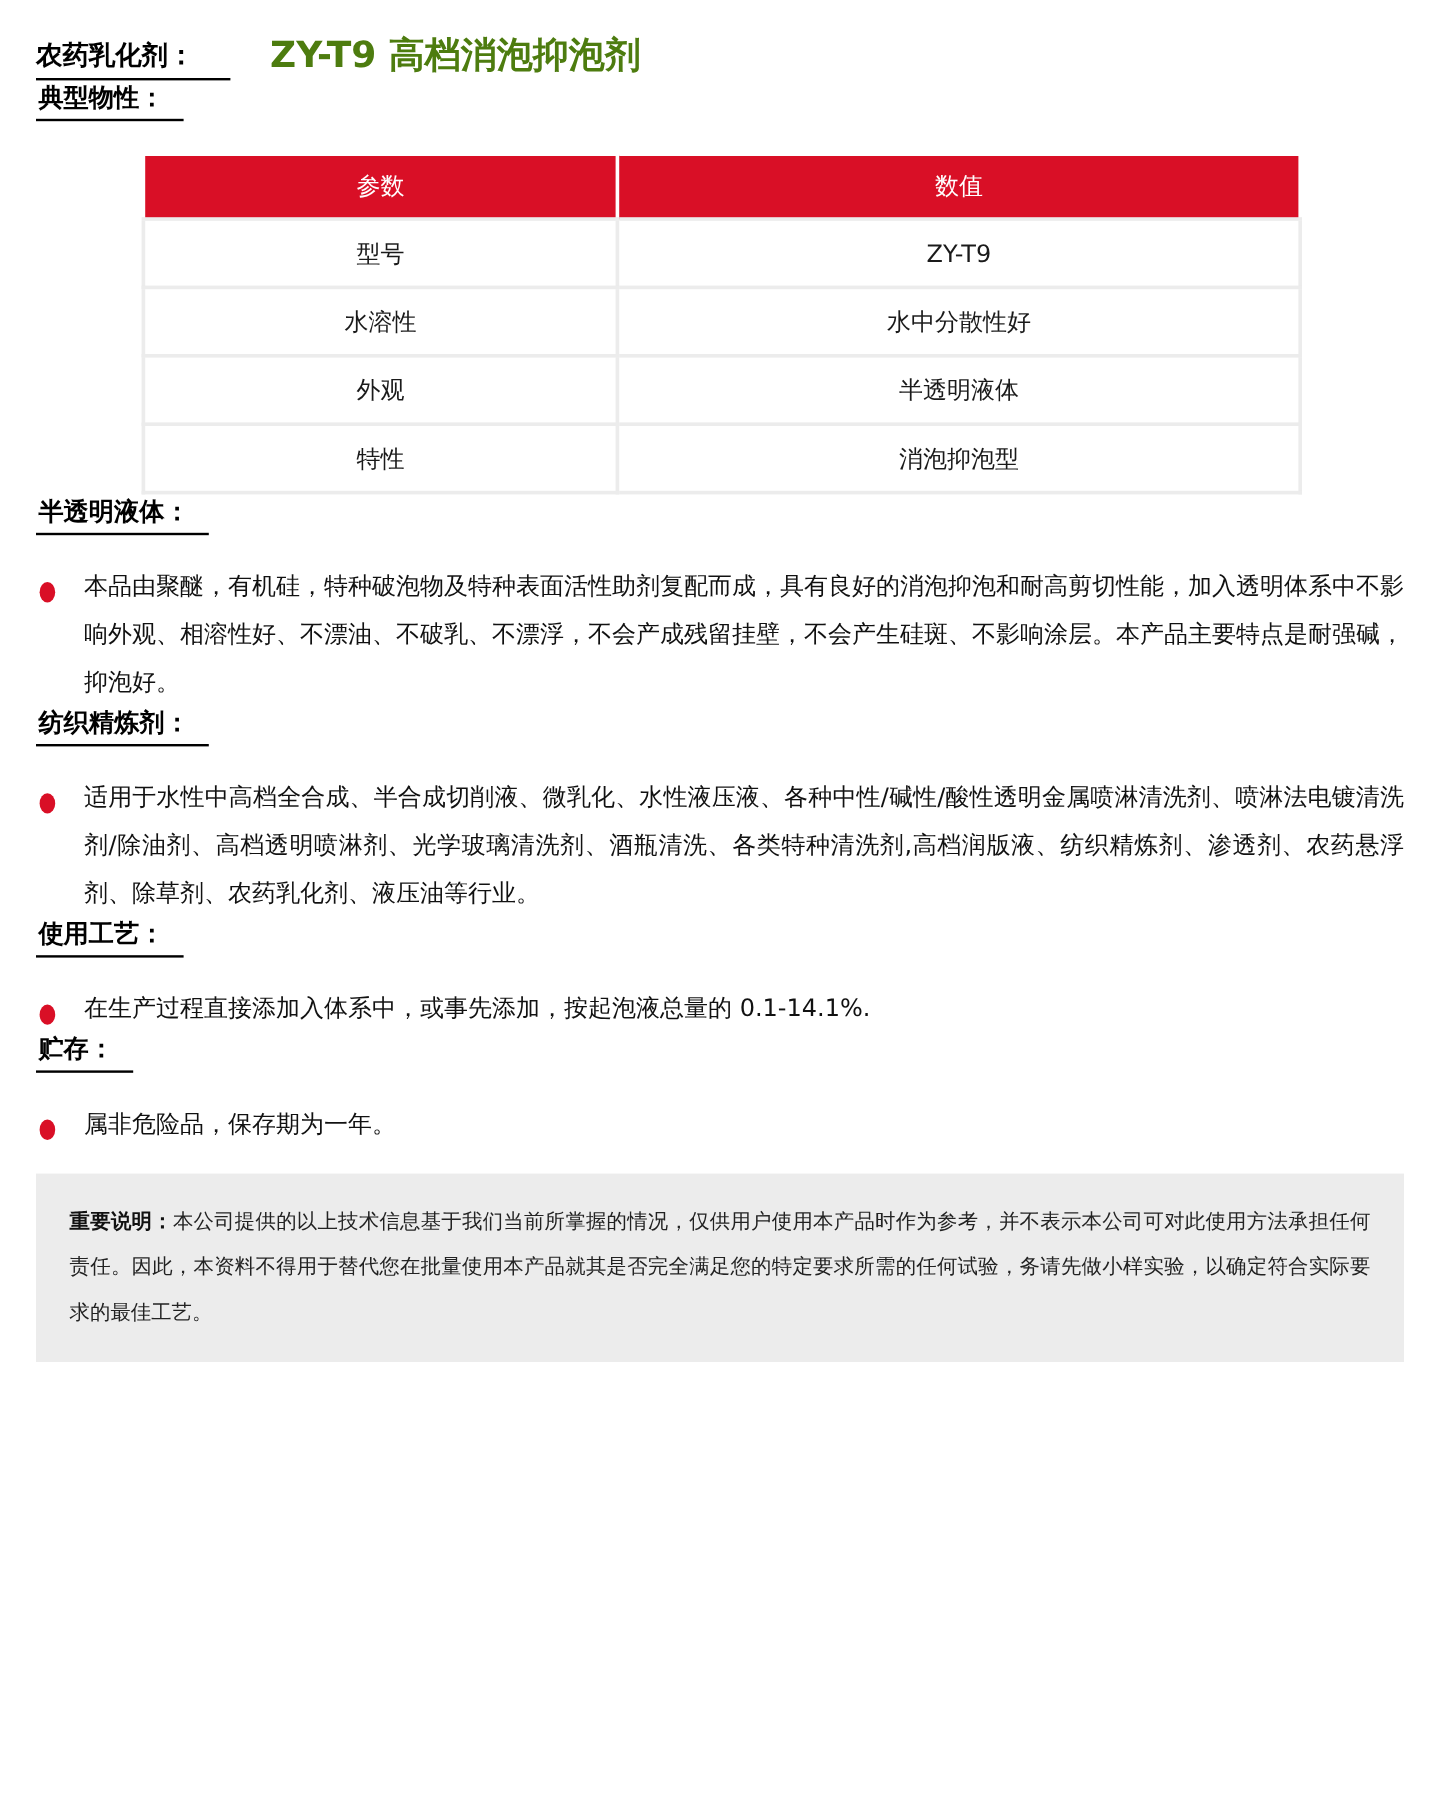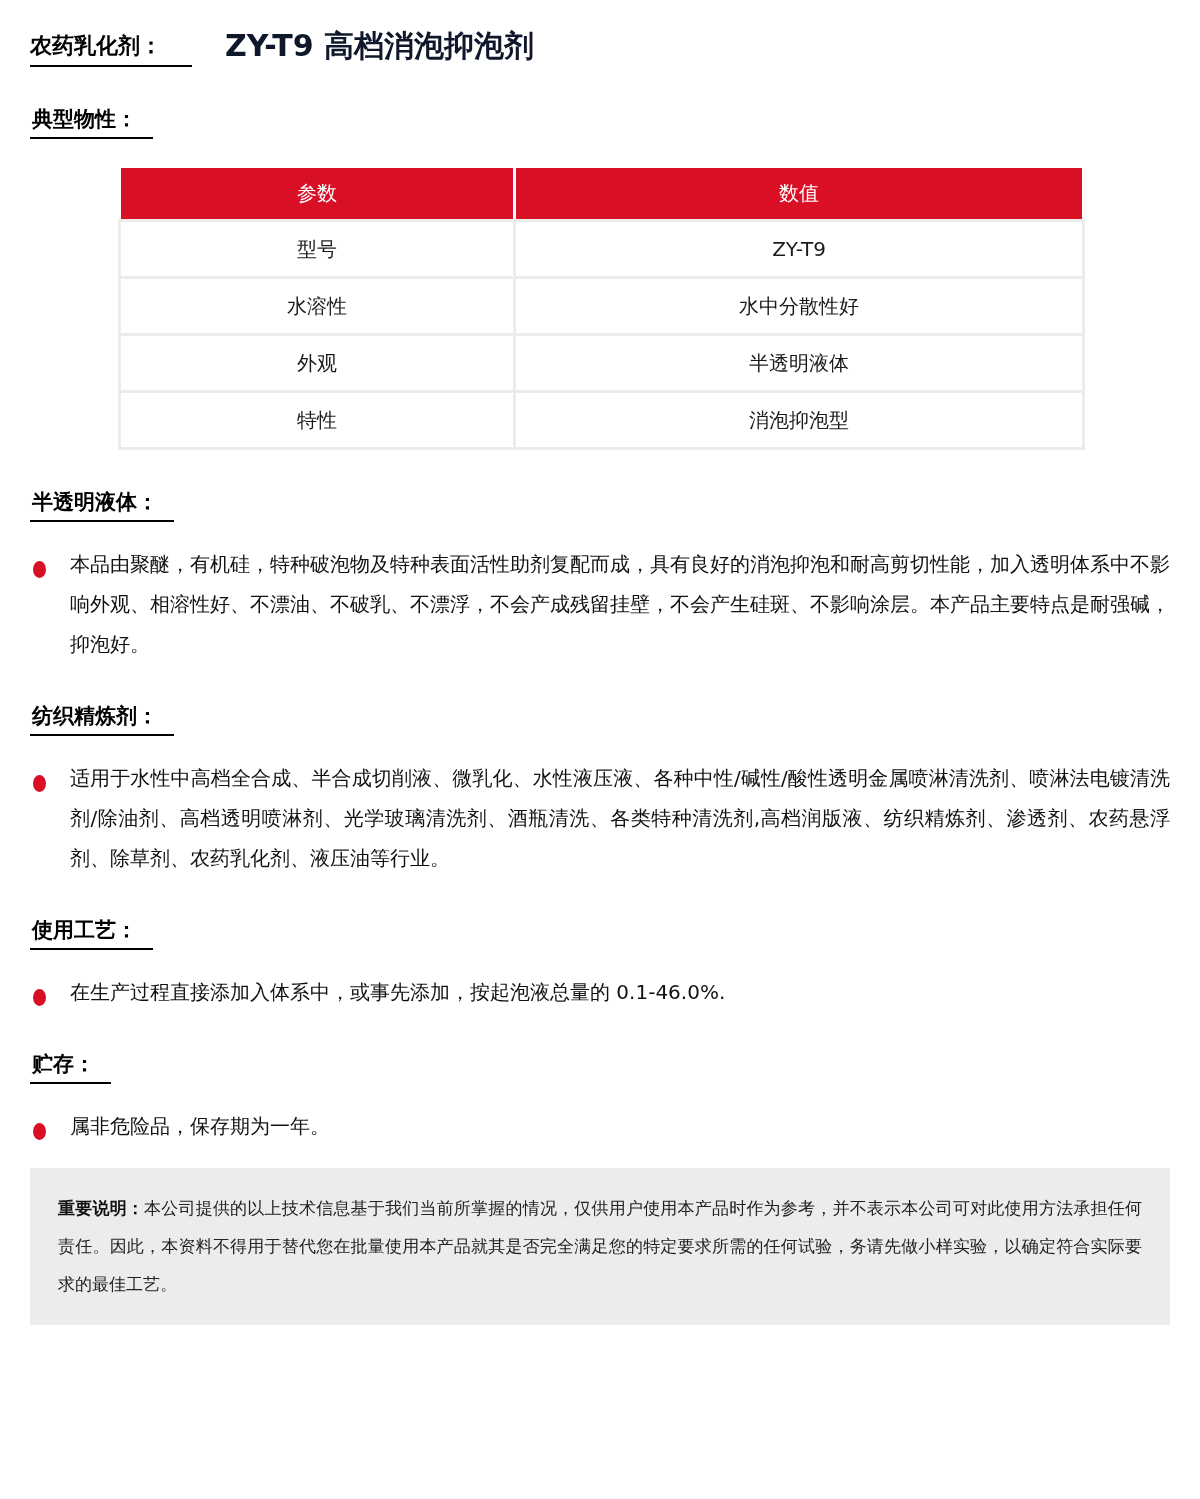--- a/index.html
+++ b/index.html
@@ -20,26 +20,26 @@
   
   .title-row{white-space:nowrap;}
   .title-label{
     display:inline-block;
     font-size:22px;font-weight:bold;color:#000;
     border-bottom:2px solid #000;
     padding:0 30px 4px 0;
   }
   .product-title{
     display:inline-block;
-    font-size:30px;font-weight:bold;color:#0f172a;
+    font-size:30px;font-weight:bold;color:#4d7c0f;
     margin-left:28px;vertical-align:bottom;
   }
 
   
-  .section-heading{margin-top:38px;}
+  .section-heading{}
   .section-heading .heading-text{
     display:inline-block;
     font-size:21px;font-weight:bold;color:#000;
     border-bottom:2px solid #000;
     padding:0 16px 4px 2px;
   }
 
   
   .spec-table-wrap{margin:26px 0 0 88px;}
   table.spec{
@@ -155,21 +155,21 @@
       <span class="bullet-text">适用于水性中高档全合成、半合成切削液、微乳化、水性液压液、各种中性/碱性/酸性透明金属喷淋清洗剂、喷淋法电镀清洗剂/除油剂、高档透明喷淋剂、光学玻璃清洗剂、酒瓶清洗、各类特种清洗剂,高档润版液、纺织精炼剂、渗透剂、农药悬浮剂、除草剂、农药乳化剂、液压油等行业。</span>
     </div>
   </div>
 
   <div class="section">
     <div class="section-heading">
       <span class="heading-text">使用工艺：</span>
     </div>
     <div class="bullet-item">
       <span class="bullet-dot"></span>
-      <span class="bullet-text">在生产过程直接添加入体系中，或事先添加，按起泡液总量的 0.1-46.0%.</span>
+      <span class="bullet-text">在生产过程直接添加入体系中，或事先添加，按起泡液总量的 0.1-14.1%.</span>
     </div>
   </div>
 
 
   <div class="section">
     <div class="section-heading">
       <span class="heading-text">贮存：</span>
     </div>
     <div class="bullet-item">
       <span class="bullet-dot"></span>

